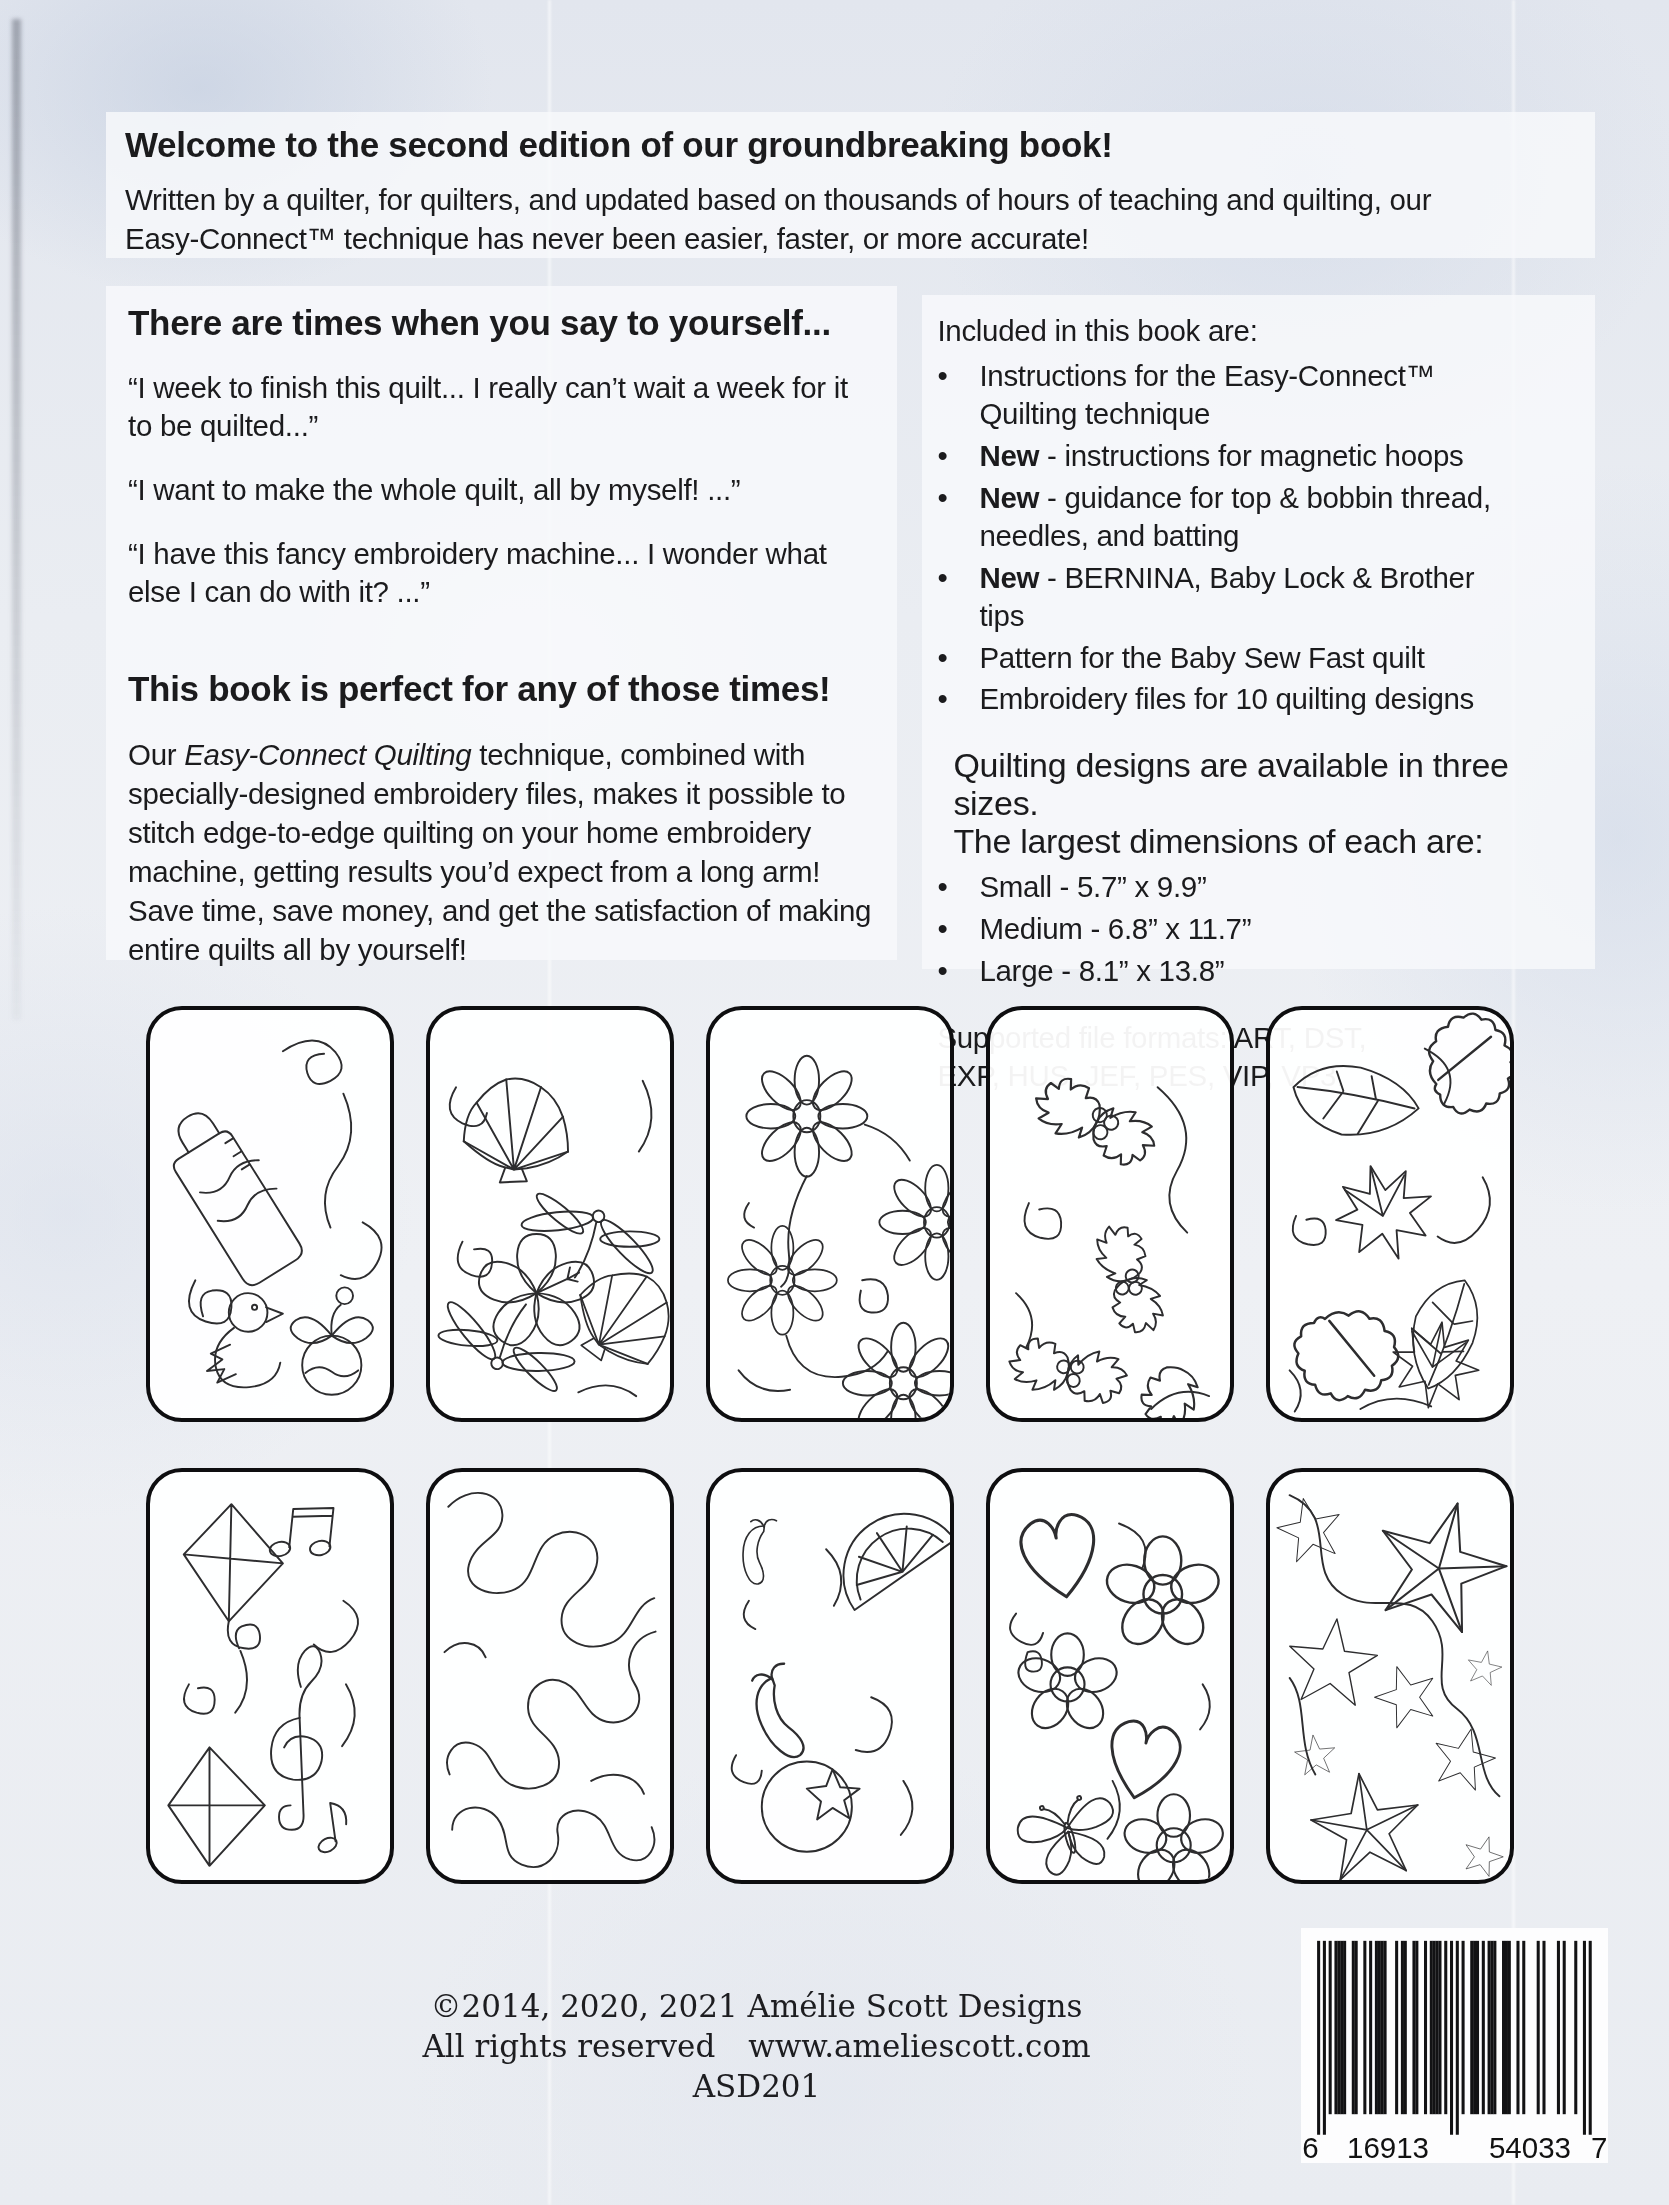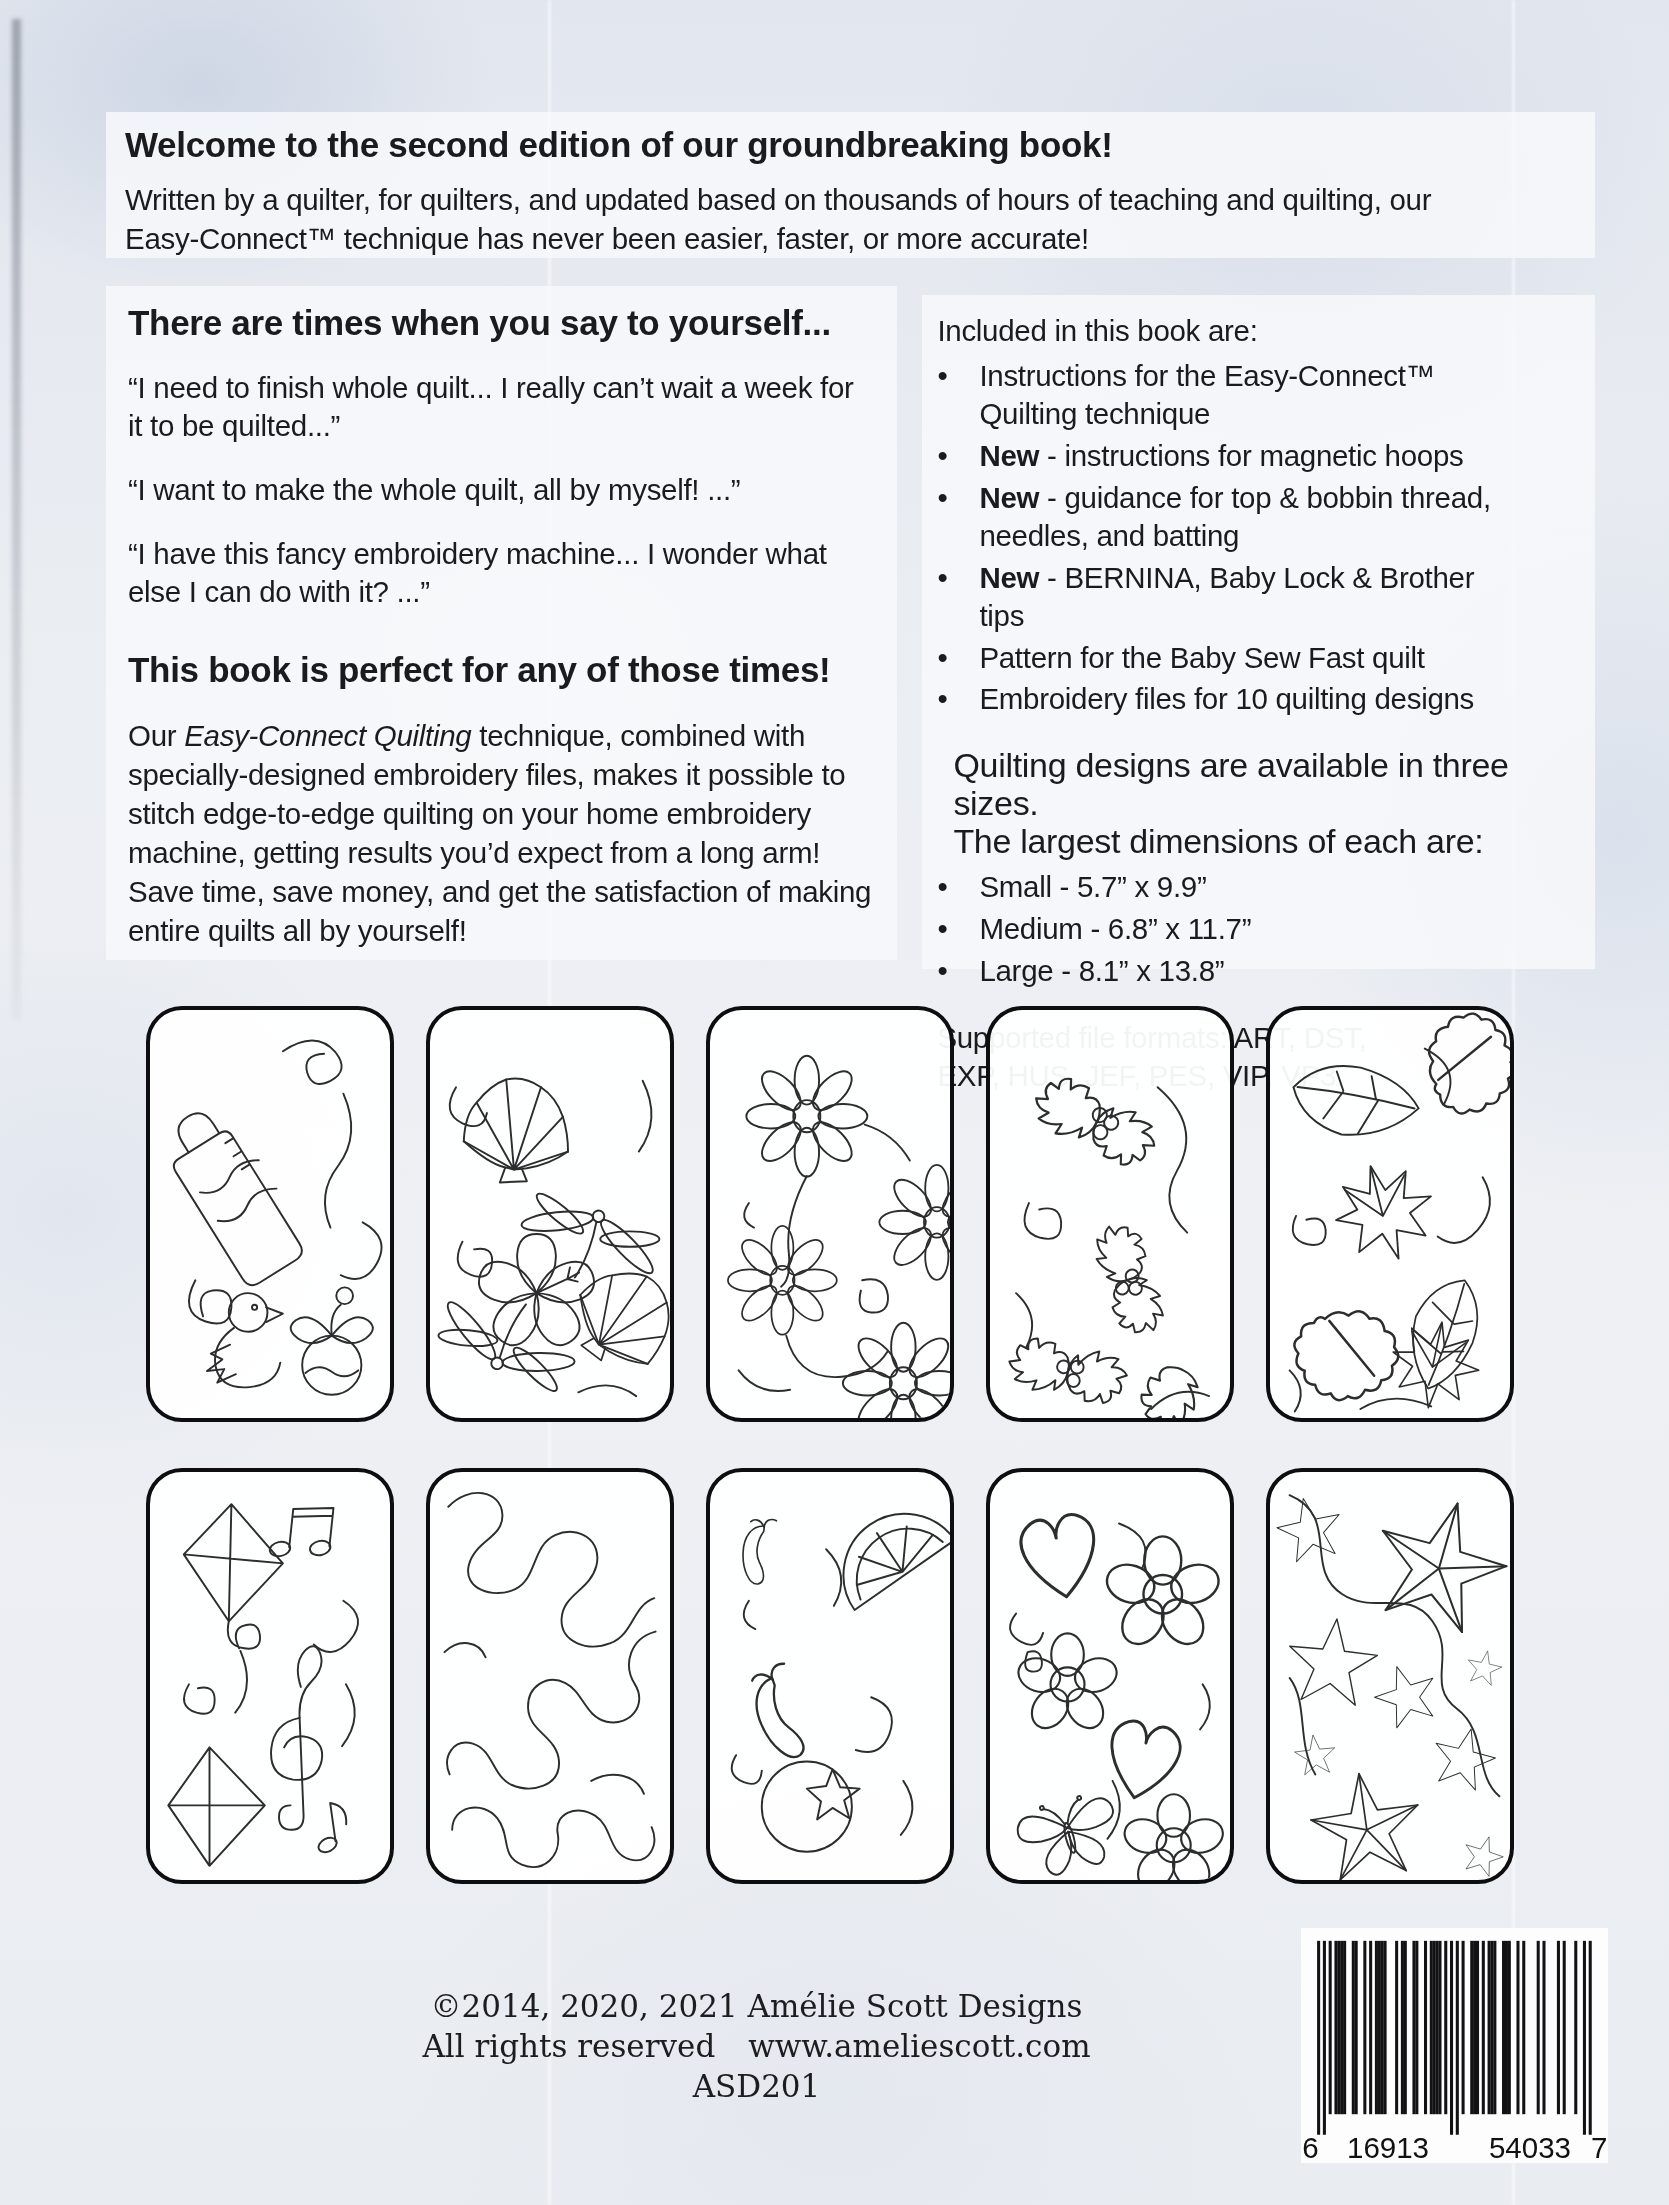--- a/index.html
+++ b/index.html
@@ -20,21 +20,21 @@
 
   .overlay{position:absolute;background:rgba(248,249,251,0.82);box-sizing:border-box;}
   .header-box{left:106px;top:112px;width:1489px;height:146px;padding:13px 19px 0;}
   .page-title{font-size:35px;font-weight:700;letter-spacing:-0.3px;margin:0;}
   .intro{font-size:29.5px;line-height:39px;letter-spacing:-0.3px;margin:15.4px 0 0;}
 
   .left-box{left:106px;top:286px;width:791px;height:674px;padding:16.7px 22px 0;}
   .right-box{left:922px;top:295px;width:673px;height:674px;padding:16.7px 15.4px 0;}
   .sec-heading{font-size:35px;font-weight:700;letter-spacing:-0.3px;margin:0;}
   .quote{font-size:29.5px;line-height:38px;letter-spacing:-0.3px;margin:26px 0 0;}
-  .h2b{margin-top:39px;}
+  .h2b{margin-top:58px;}
   .bodytext{font-size:29.5px;line-height:39px;letter-spacing:-0.3px;margin:26px 0 0;}
   .bodytext .it{font-style:italic;}
 
   .rc-head{font-size:29.5px;line-height:38px;letter-spacing:-0.3px;margin:0;}
   ul.blist{list-style:none;margin:7.7px 0 0;padding:0;}
   ul.blist li{display:flex;font-size:29.5px;line-height:38px;letter-spacing:-0.3px;margin:3.8px 0 0;}
   ul.blist .mark{width:42px;flex:0 0 42px;}
   ul.blist .btxt{max-width:531px;}
   ul.blist b{font-weight:700;}
   .sizes-intro{font-size:34px;line-height:38px;letter-spacing:-0.3px;margin:28px 16px 0;}
@@ -69,21 +69,21 @@
   <div class="seam" style="left:1512px;"></div>
 
   <div class="overlay header-box">
     <h1 class="page-title">Welcome to the second edition of our groundbreaking book!</h1>
     <p class="intro"><span>Written by a quilter, for quilters, and updated based on thousands of hours of teaching and quilting, our</span><br>
     <span>Easy-Connect™ technique has never been easier, faster, or more accurate!</span></p>
   </div>
 
   <div class="overlay left-box">
     <h2 class="sec-heading">There are times when you say to yourself...</h2>
-    <p class="quote">“I need to finish whole quilt... I really can’t wait a week for it to be quilted...”</p>
+    <p class="quote">“I week to finish this quilt... I really can’t wait a week for it to be quilted...”</p>
     <p class="quote">“I want to make the whole quilt, all by myself! ...”</p>
     <p class="quote">“I have this fancy embroidery machine... I wonder what else I can do with it? ...”</p>
     <h2 class="sec-heading h2b">This book is perfect for any of those times!</h2>
     <p class="bodytext"><span>Our </span><span class="it">Easy-Connect Quilting</span><span> technique, combined with specially-designed embroidery files, makes it possible to stitch edge-to-edge quilting on your home embroidery machine, getting results you’d expect from a long arm! Save time, save money, and get the satisfaction of making entire quilts all by yourself!</span></p>
   </div>
 
   <div class="overlay right-box">
     <p class="rc-head">Included in this book are:</p>
     <ul class="blist">
       <li>

